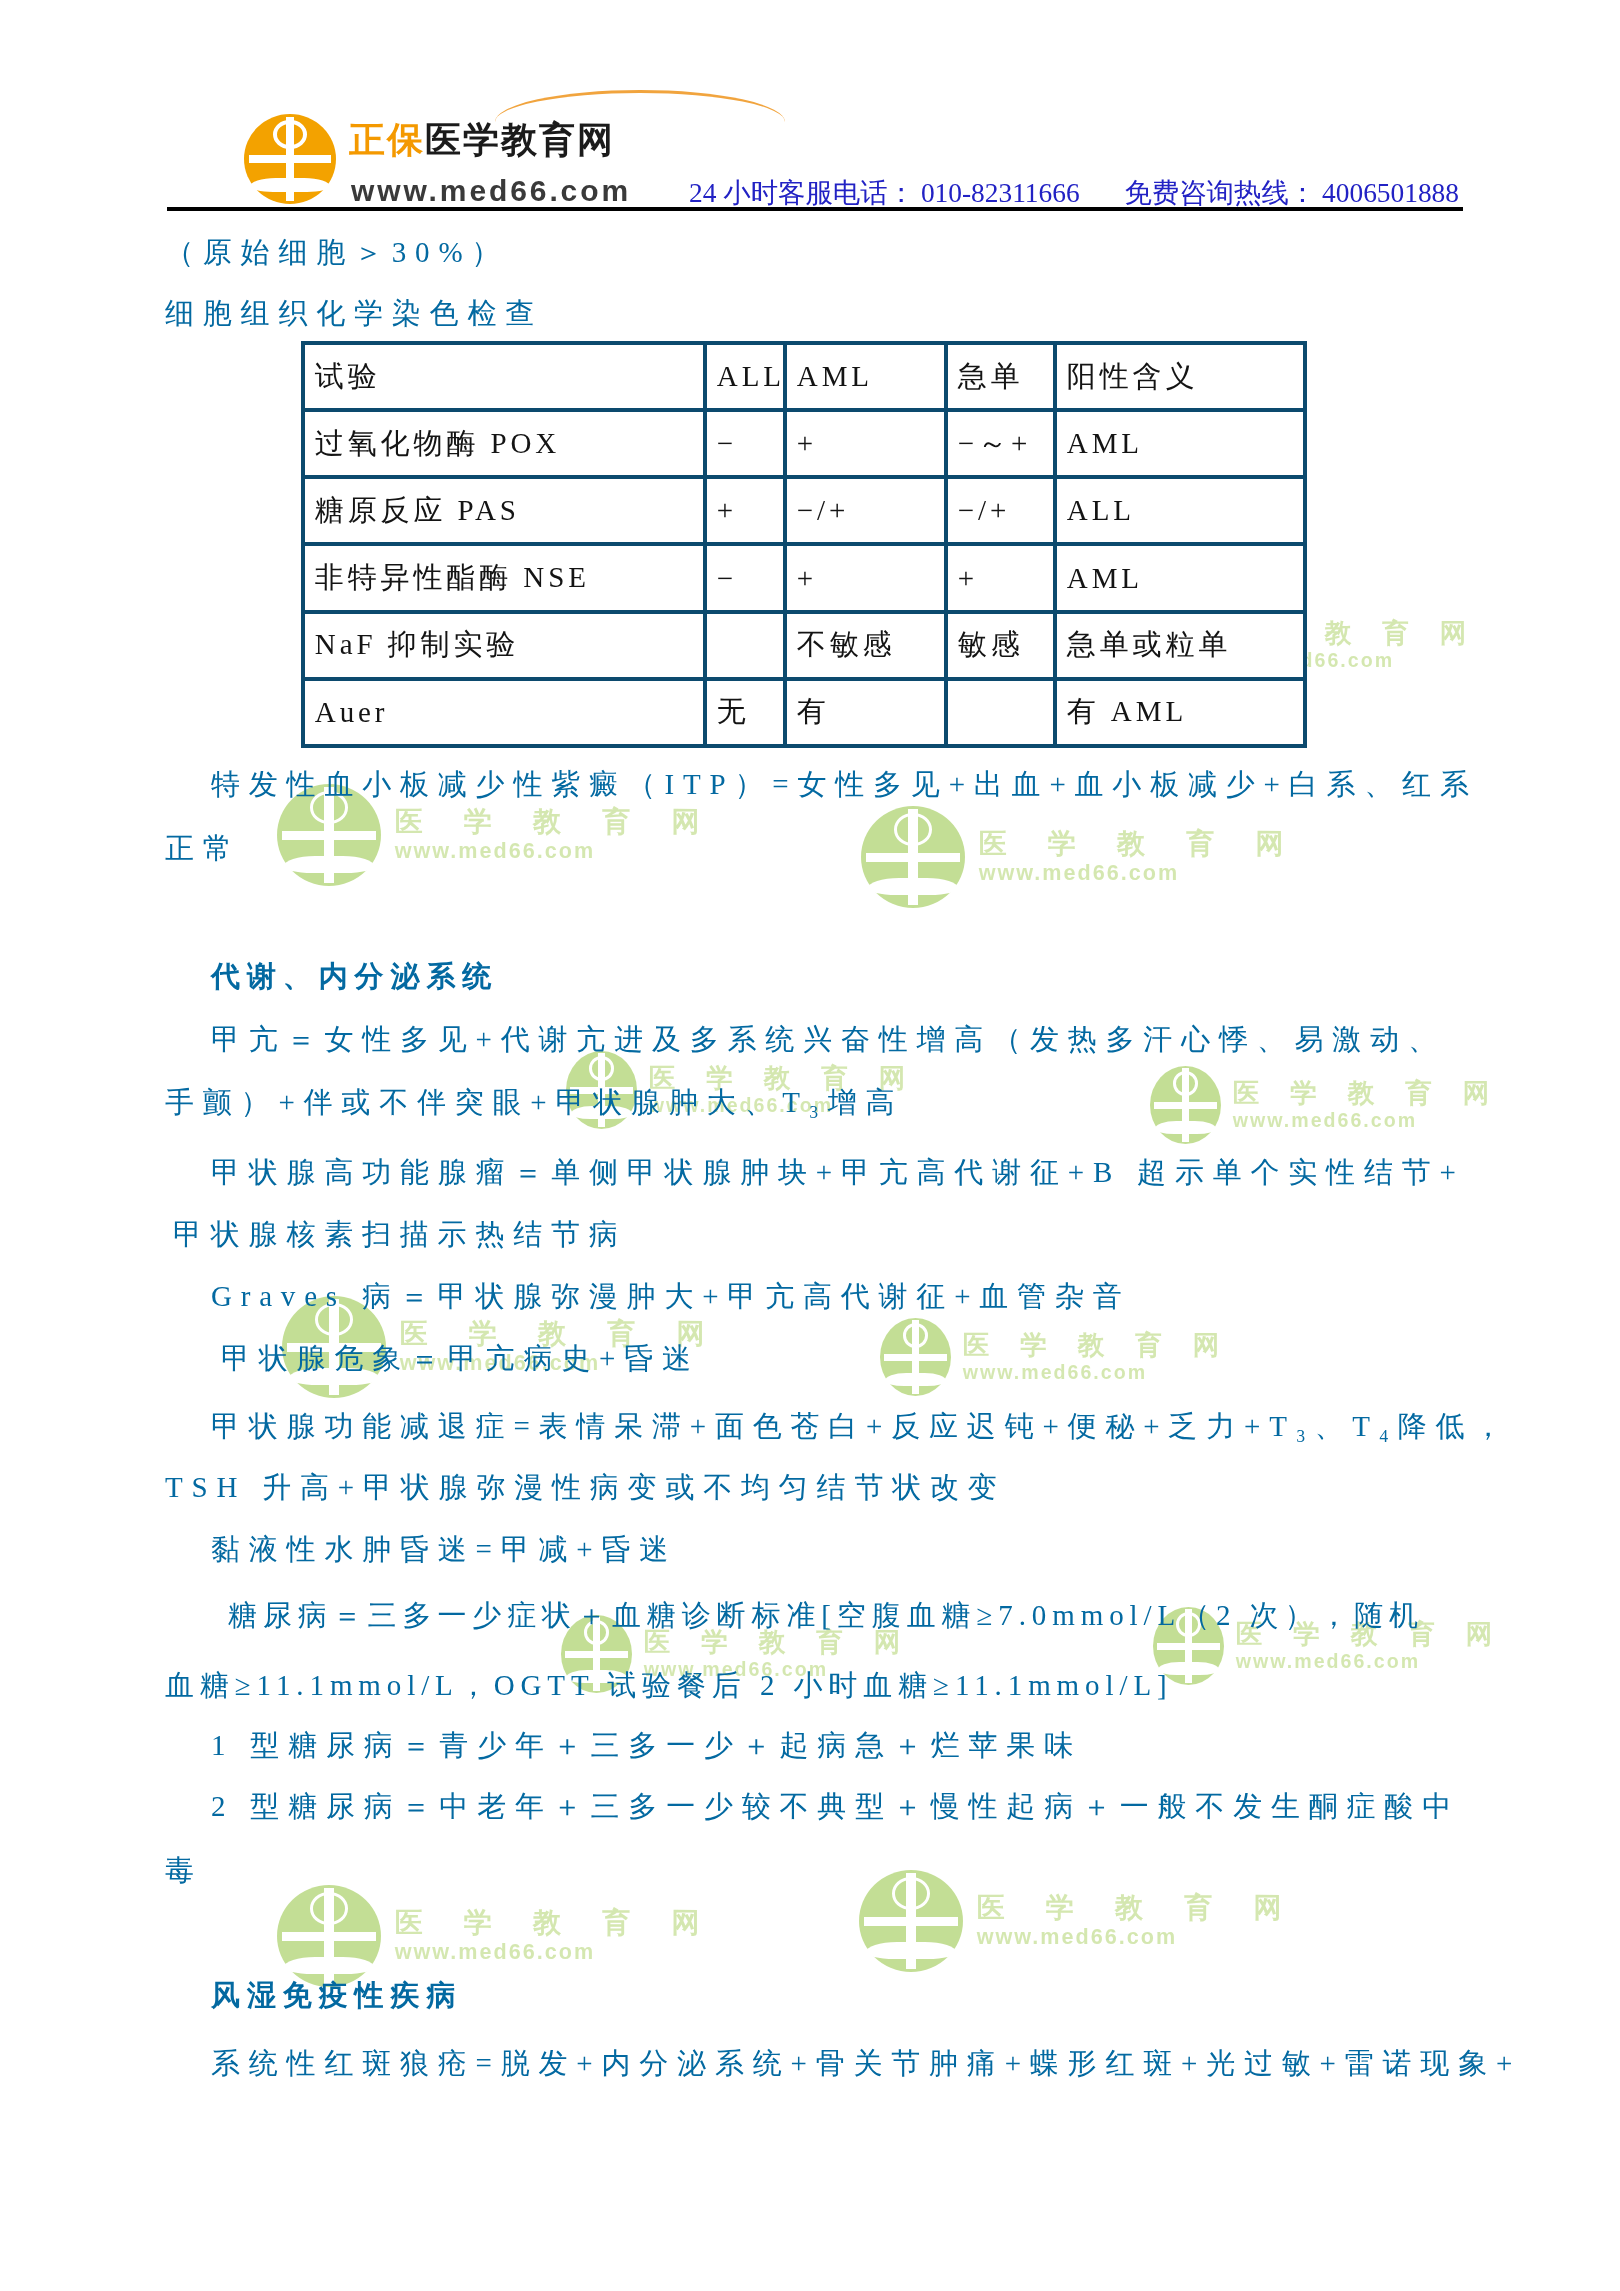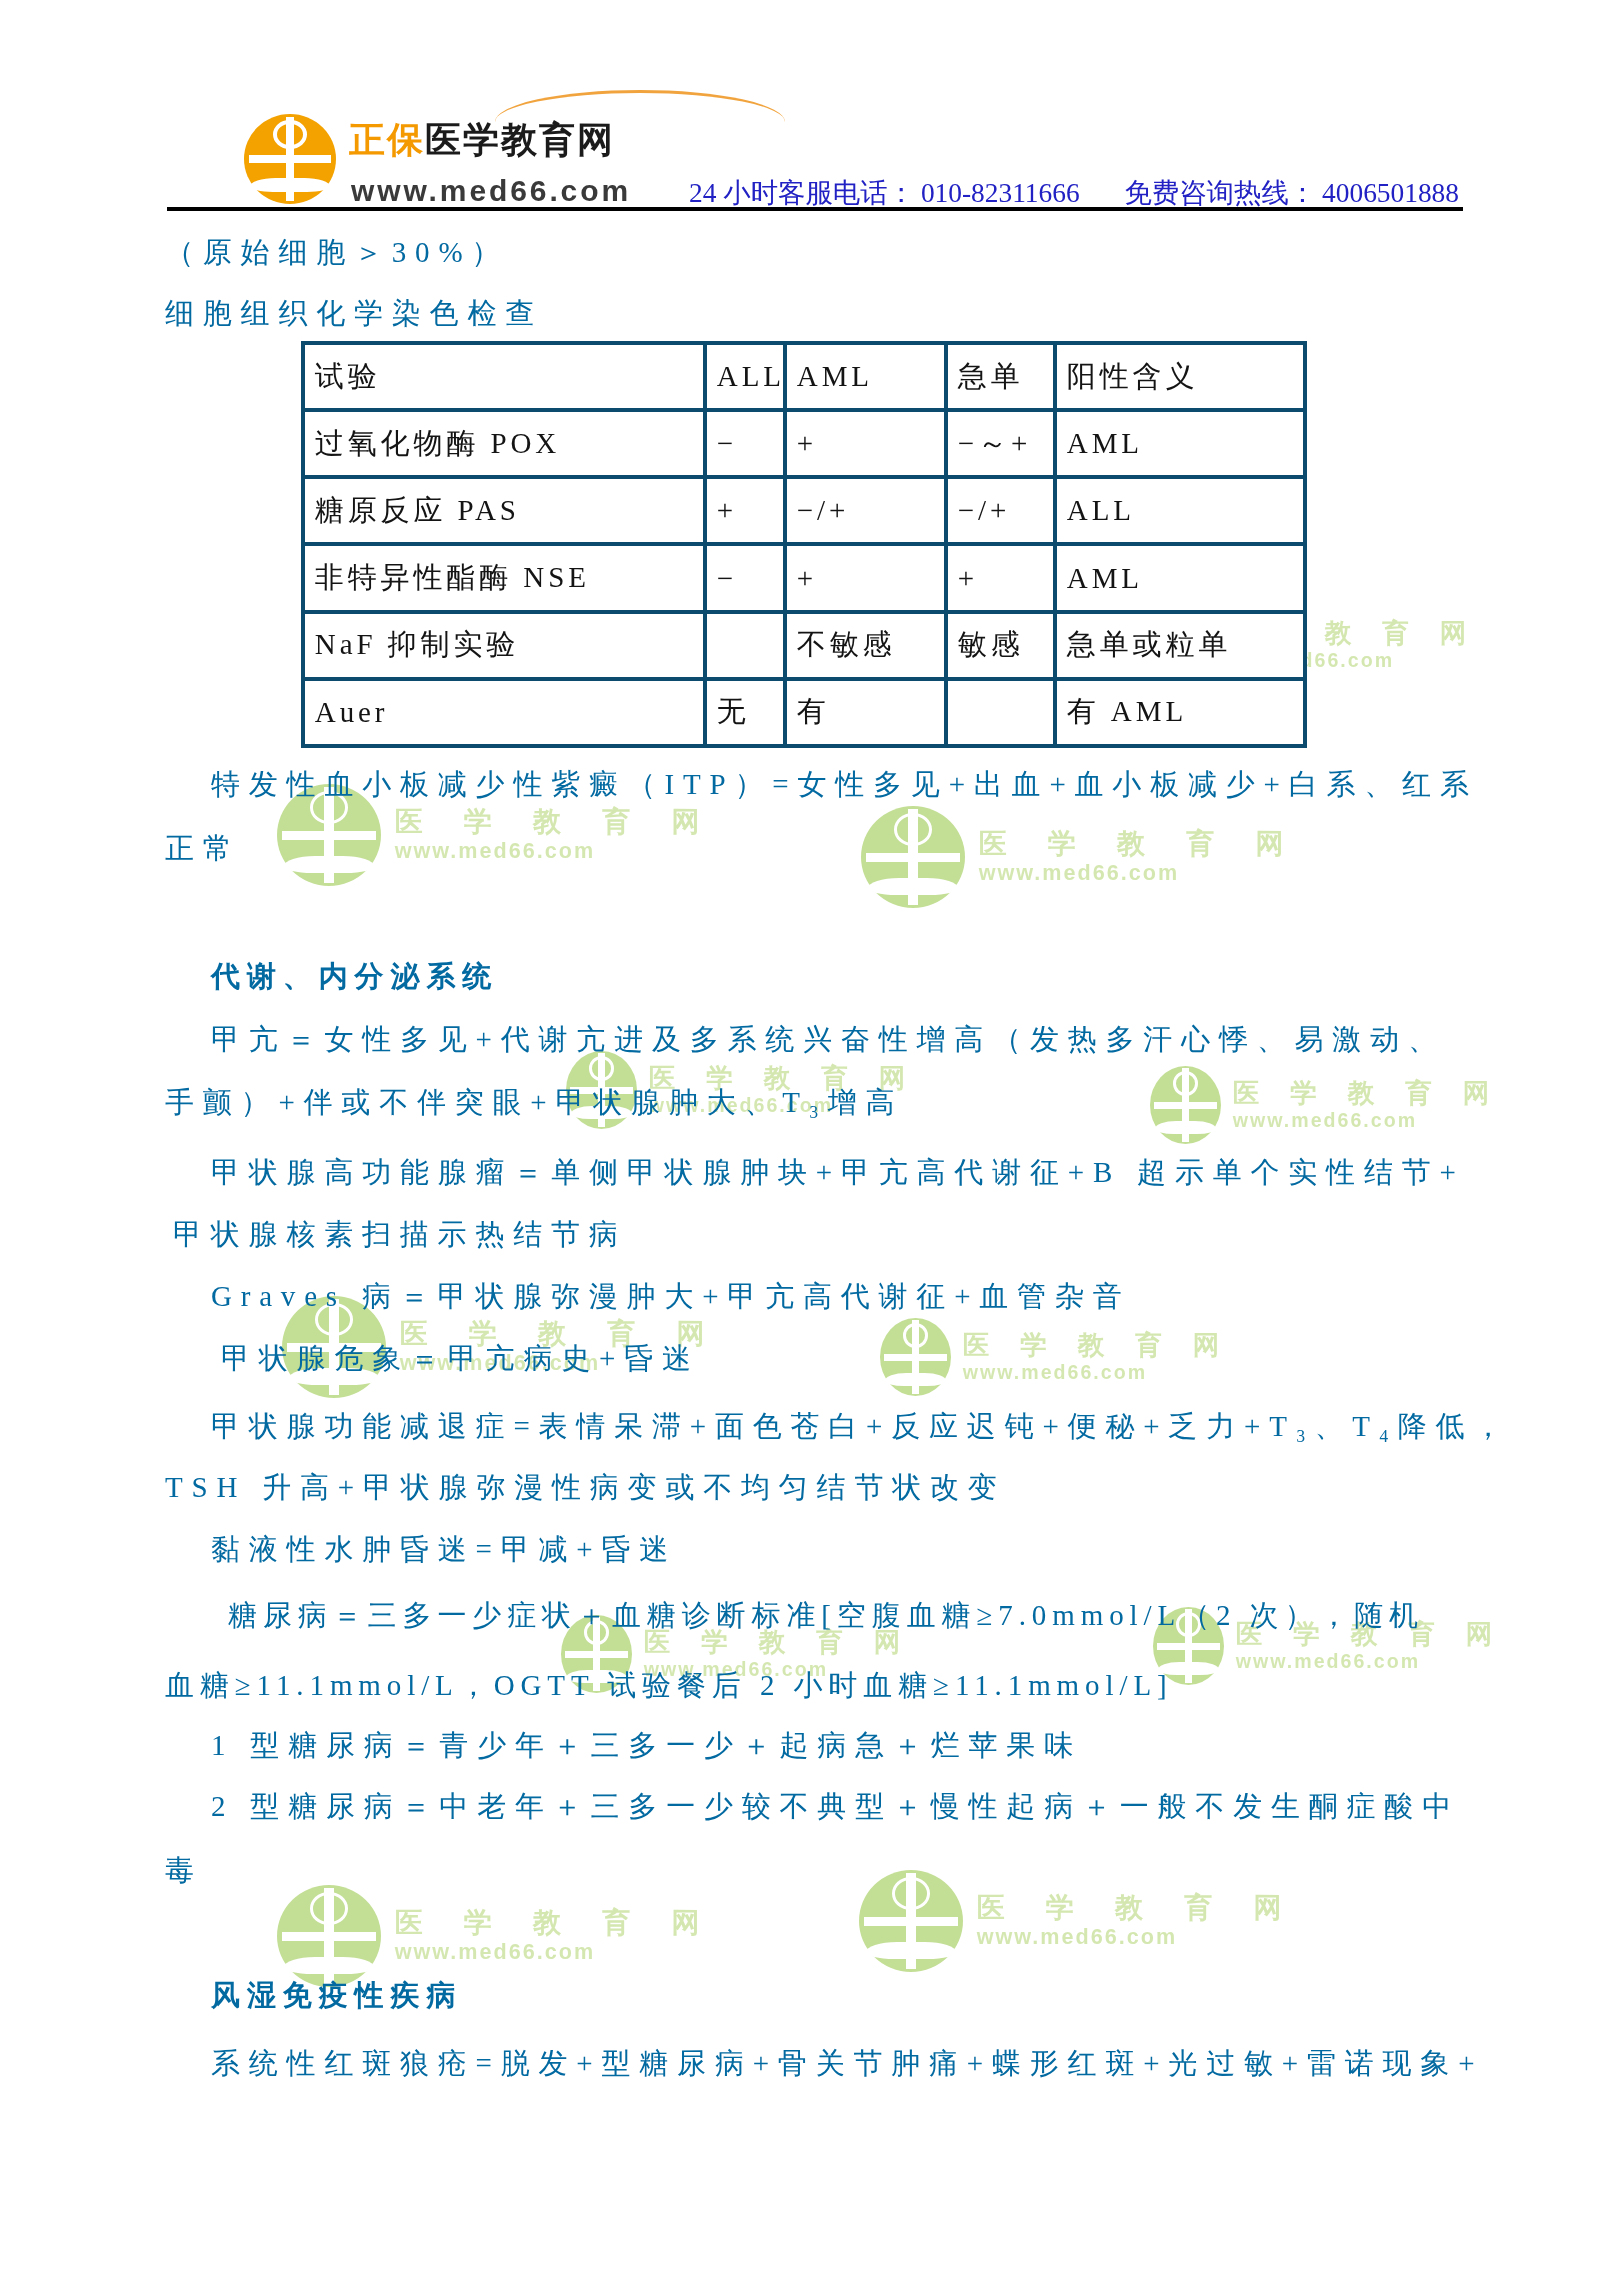--- a/index.html
+++ b/index.html
@@ -231,21 +231,21 @@
   <div class="line" style="left:221px; top:1339px;">甲状腺危象＝甲亢病史+昏迷</div>
   <div class="line" style="left:211px; top:1407px;">甲状腺功能减退症=表情呆滞+面色苍白+反应迟钝+便秘+乏力+T₃、T₄降低，</div>
   <div class="line" style="left:165px; top:1468px;">TSH 升高+甲状腺弥漫性病变或不均匀结节状改变</div>
   <div class="line" style="left:211px; top:1530px;">黏液性水肿昏迷=甲减+昏迷</div>
   <div class="line latin" style="left:228px; top:1596px;">糖尿病＝三多一少症状＋血糖诊断标准[空腹血糖≥7.0mmol/L（2 次），随机</div>
   <div class="line latin" style="left:165px; top:1666px;">血糖≥11.1mmol/L，OGTT 试验餐后 2 小时血糖≥11.1mmol/L]</div>
   <div class="line" style="left:211px; top:1726px;">1 型糖尿病＝青少年＋三多一少＋起病急＋烂苹果味</div>
   <div class="line" style="left:211px; top:1787px;">2 型糖尿病＝中老年＋三多一少较不典型＋慢性起病＋一般不发生酮症酸中</div>
   <div class="line" style="left:165px; top:1851px;">毒</div>
   <div class="line bold" style="left:211px; top:1976px;">风湿免疫性疾病</div>
-  <div class="line" style="left:211px; top:2044px;">系统性红斑狼疮=脱发+型糖尿病+骨关节肿痛+蝶形红斑+光过敏+雷诺现象+</div>
+  <div class="line" style="left:211px; top:2044px;">系统性红斑狼疮=脱发+内分泌系统+骨关节肿痛+蝶形红斑+光过敏+雷诺现象+</div>
 
   <table class="doc-table">
     <colgroup>
       <col style="width:402px">
         <col style="width:80px">
         <col style="width:161px">
         <col style="width:109px">
         <col style="width:250px">
     </colgroup>
     <tbody>

